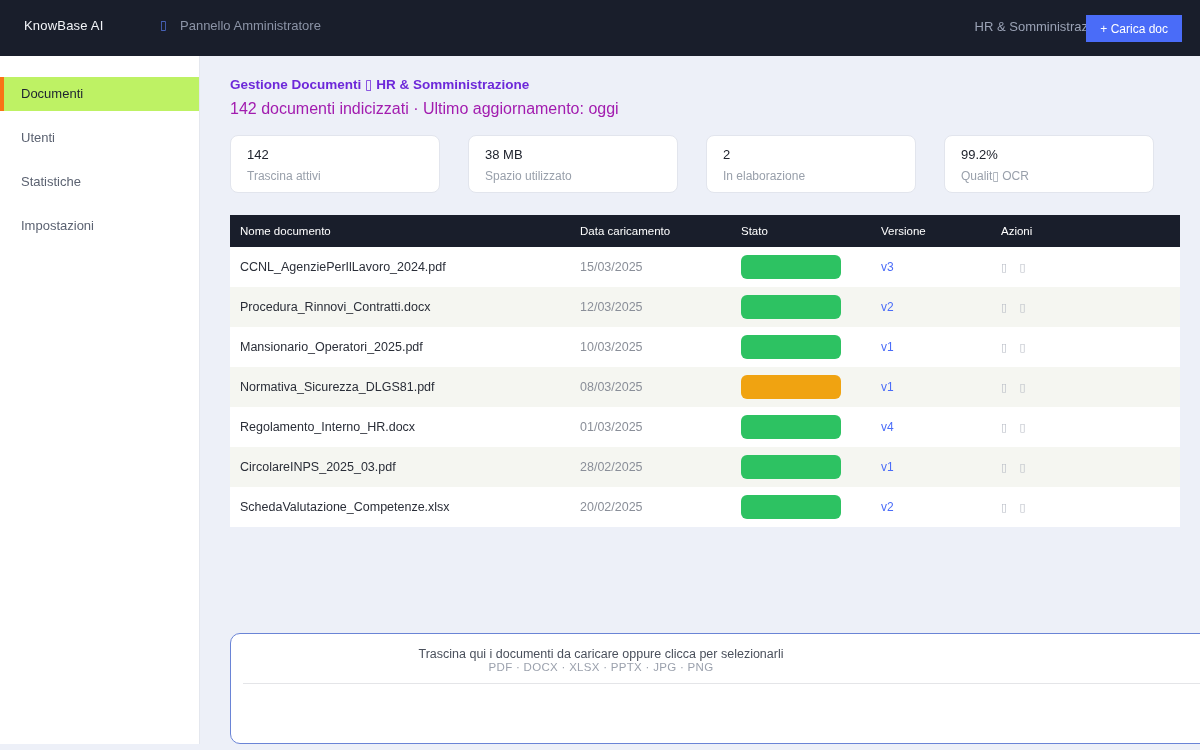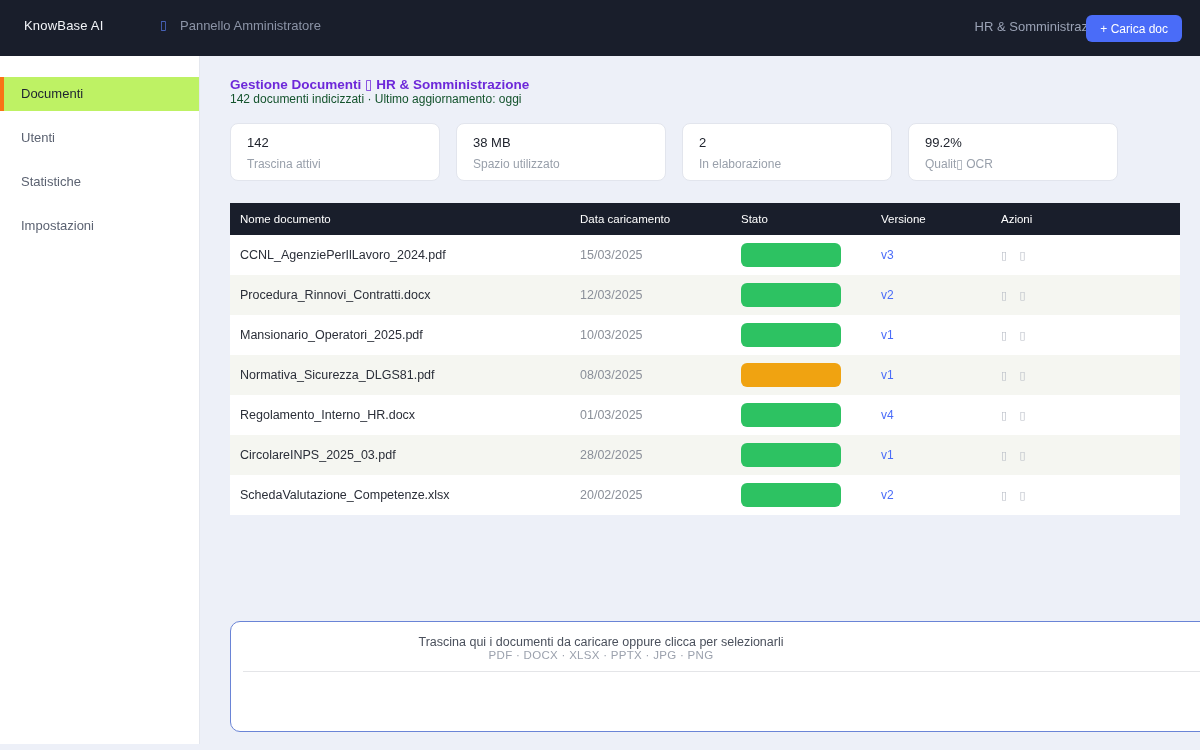--- a/index.html
+++ b/index.html
@@ -6,36 +6,36 @@
   html,body { width:1200px; height:750px; overflow:hidden; }
   body { font-family:"Liberation Sans","DejaVu Sans",sans-serif; background:#edf0f8; position:relative; }
 
   
   .topbar { position:absolute; top:0; left:0; width:1200px; height:56px; background:#191e2b; z-index:20; }
   .brand { position:absolute; left:24px; top:18px; font-size:13px; color:#f2f4f8; font-weight:500; letter-spacing:.2px; }
   .topbar-glyph { position:absolute; left:160px; top:18px; font-size:12px; color:#5575e0; }
   .panel-title { position:absolute; left:180px; top:18px; font-size:13px; color:#8b93a6; }
   .org-label { position:absolute; right:112px; top:19px; font-size:13px; color:#9aa2b5; white-space:nowrap; z-index:1; }
   .upload-btn { position:absolute; right:18px; top:15px; height:27px; padding:0 14px; background:#4a6cf8;
-    color:#fff; font-size:12px; font-family:inherit; border:none; border-radius:6px; cursor:pointer; z-index:2; }
+    color:#fff; font-size:12px; font-family:inherit; border:none; border-radius:0; cursor:pointer; z-index:2; }
 
   
   .sidebar { position:absolute; top:56px; left:0; width:200px; height:688px; background:#fff; border-right:1px solid #e4e7ee; z-index:10; }
   .side-item { height:34px; line-height:34px; margin-top:10px; padding-left:21px; font-size:13px; color:#5b6271; cursor:pointer; }
   .side-item:first-child { margin-top:21px; }
   .side-item.active { background:#bef264; border-left:4px solid #f97316; padding-left:17px; color:#1d2330; }
 
   
   .main { position:absolute; top:56px; left:200px; width:1000px; height:694px; }
   .content { width:950px; margin:20px 0 0 30px; }
   .page-title { font-size:13.5px; font-weight:700; color:#6d28d9; }
-  .page-subtitle { font-size:12px; color:#14532d; }
-
-  
-  .cards { display:flex; gap:16px; margin-top:17px; }
+  .page-subtitle { margin-top:8px; font-size:16px; color:#a21caf; }
+
+  
+  .cards { display:flex; gap:28px; margin-top:17px; }
   .card { width:210px; height:58px; background:#fff; border:1px solid #e2e5ed; border-radius:8px; padding:11px 16px; }
   .card-value { font-size:13px; font-weight:500; color:#20242e; }
   .card-label { margin-top:7px; font-size:12px; color:#99a0ab; }
 
   
   table.docs { margin-top:22px; width:950px; border-collapse:collapse; table-layout:fixed; }
   table.docs thead th { background:#191e2b; color:#fff; font-weight:500; font-size:11.5px; text-align:left; height:32px; padding-left:10px; }
   table.docs tbody td { height:40px; padding-left:10px; font-size:12.5px; vertical-align:middle; }
   tr.row-even td { background:#ffffff; }
   tr.row-alt td { background:#f5f6f1; }

